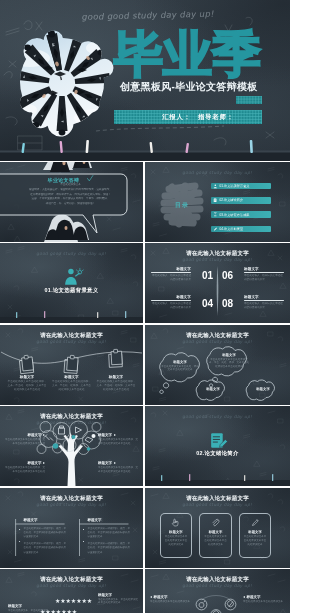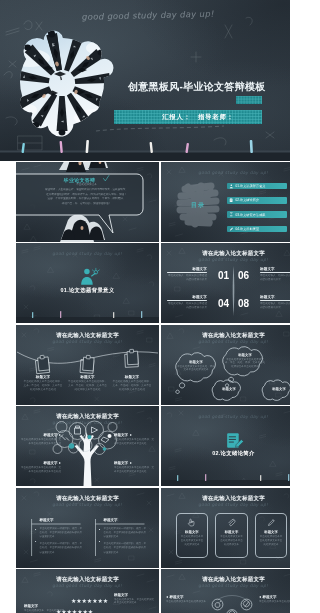--- a/index.html
+++ b/index.html
@@ -7,31 +7,31 @@
 .page{position:relative;width:290px;height:613px;background:#ffffff;}
 svg{display:block;overflow:visible;}
 .bb{position:absolute;inset:0;background:
   radial-gradient(ellipse 70% 55% at 28% 30%, rgba(94,112,122,0.30), rgba(0,0,0,0) 72%),
   radial-gradient(ellipse 55% 45% at 82% 70%, rgba(84,102,114,0.18), rgba(0,0,0,0) 72%),
   radial-gradient(ellipse 75% 75% at 6% 98%, rgba(16,22,28,0.50), rgba(0,0,0,0) 70%),
   radial-gradient(ellipse 75% 75% at 98% 2%, rgba(16,22,28,0.42), rgba(0,0,0,0) 70%),
   linear-gradient(155deg,#3b464f 0%,#333d46 45%,#2a333b 100%);
 }
 .cover{position:absolute;left:0;top:0;width:290px;height:161px;overflow:hidden;}
-.row{position:absolute;left:16px;width:290px;height:80px;}
+.row{position:absolute;left:0;width:290px;height:80px;}
 .slide{position:absolute;top:0;left:0;width:143px;height:80px;overflow:hidden;}
 .slide.r{left:145px;width:145px;}
 .lay{position:absolute;inset:0;width:100%;height:100%;}
 
 
 .cv-hand{position:absolute;left:82px;top:10px;width:150px;color:rgba(214,226,234,.42);
   font-family:"DejaVu Sans",sans-serif;font-size:8.4px;font-style:italic;letter-spacing:.35px;transform:rotate(-1.4deg);white-space:nowrap;}
 .cv-title{position:absolute;left:114px;top:30px;}
 .cv-title-text{font-family:"Liberation Sans",sans-serif;font-weight:bold;font-size:49px;line-height:49px;color:#2596a0;letter-spacing:0px;-webkit-text-stroke:2.2px #2596a0;paint-order:stroke fill;}
-.cv-sub{position:absolute;left:128px;top:80px;width:170px;color:#eef4f7;font-size:10px;font-weight:bold;letter-spacing:.3px;white-space:nowrap;}
+.cv-sub{position:absolute;left:120px;top:80px;width:170px;color:#eef4f7;font-size:10px;font-weight:bold;letter-spacing:.3px;white-space:nowrap;}
 .cv-pres{position:absolute;left:114px;top:110px;width:148px;height:14px;display:flex;align-items:center;
   justify-content:center;gap:7px;padding-left:20px;box-sizing:border-box;color:#ffffff;font-size:6.4px;font-weight:bold;letter-spacing:.8px;}
 
 
 .stitle{position:absolute;left:0;right:0;top:7px;text-align:center;color:#f4f8fa;font-weight:bold;font-size:5.5px;letter-spacing:0.2px;}
 .ghost{position:absolute;left:0;right:0;top:14px;text-align:center;color:rgba(150,178,190,.32);
   font-family:"DejaVu Sans",sans-serif;font-style:italic;font-size:4.3px;letter-spacing:.25px;}
 .tri{display:inline-block;width:0;height:0;border-left:2px solid #eaf1f4;border-top:1.6px solid transparent;border-bottom:1.6px solid transparent;margin:0 0 0 1.5px;vertical-align:0.5px;}
 .cc-lbl .tri{margin:0 1.5px 0 0;border-left:0;border-right:2px solid #eaf1f4;}
 
@@ -299,20 +299,21 @@
      <rect x="22" y="143" width="2.4" height="10" rx="1" fill="#7fd0e0" transform="rotate(7 23 148)"></rect>
      <rect x="60" y="141" width="2.4" height="12" rx="1" fill="#e0a8d4" transform="rotate(-5 61 147)"></rect>
      <rect x="86" y="140" width="2.6" height="13" rx="1" fill="#f2f2f0" transform="rotate(4 87 146)"></rect>
      <rect x="150" y="142" width="2.4" height="11" rx="1" fill="#f0eeea" transform="rotate(-6 151 147)"></rect>
      <rect x="186" y="143" width="2.4" height="10" rx="1" fill="#dba6cf" transform="rotate(8 187 148)"></rect>
      <rect x="250" y="140" width="2.6" height="13" rx="1" fill="#9ad4e6" transform="rotate(-3 251 146)"></rect>
    </g>
   </svg>
 
   <div class="cv-hand">good good study day day up!</div>
+  <div class="cv-title"><span class="cv-title-text">毕业季</span></div>
   <div class="cv-sub">创意黑板风-毕业论文答辩模板</div>
   <div class="cv-pres">
     <span>汇报人：</span>
     <span>指导老师：</span>
   </div>
  </div>
 <div class="row" style="top:161.5px">
  <div class="slide">
   <div class="bb"></div>
   <svg class="lay" viewBox="0 0 143 80" preserveAspectRatio="none">

